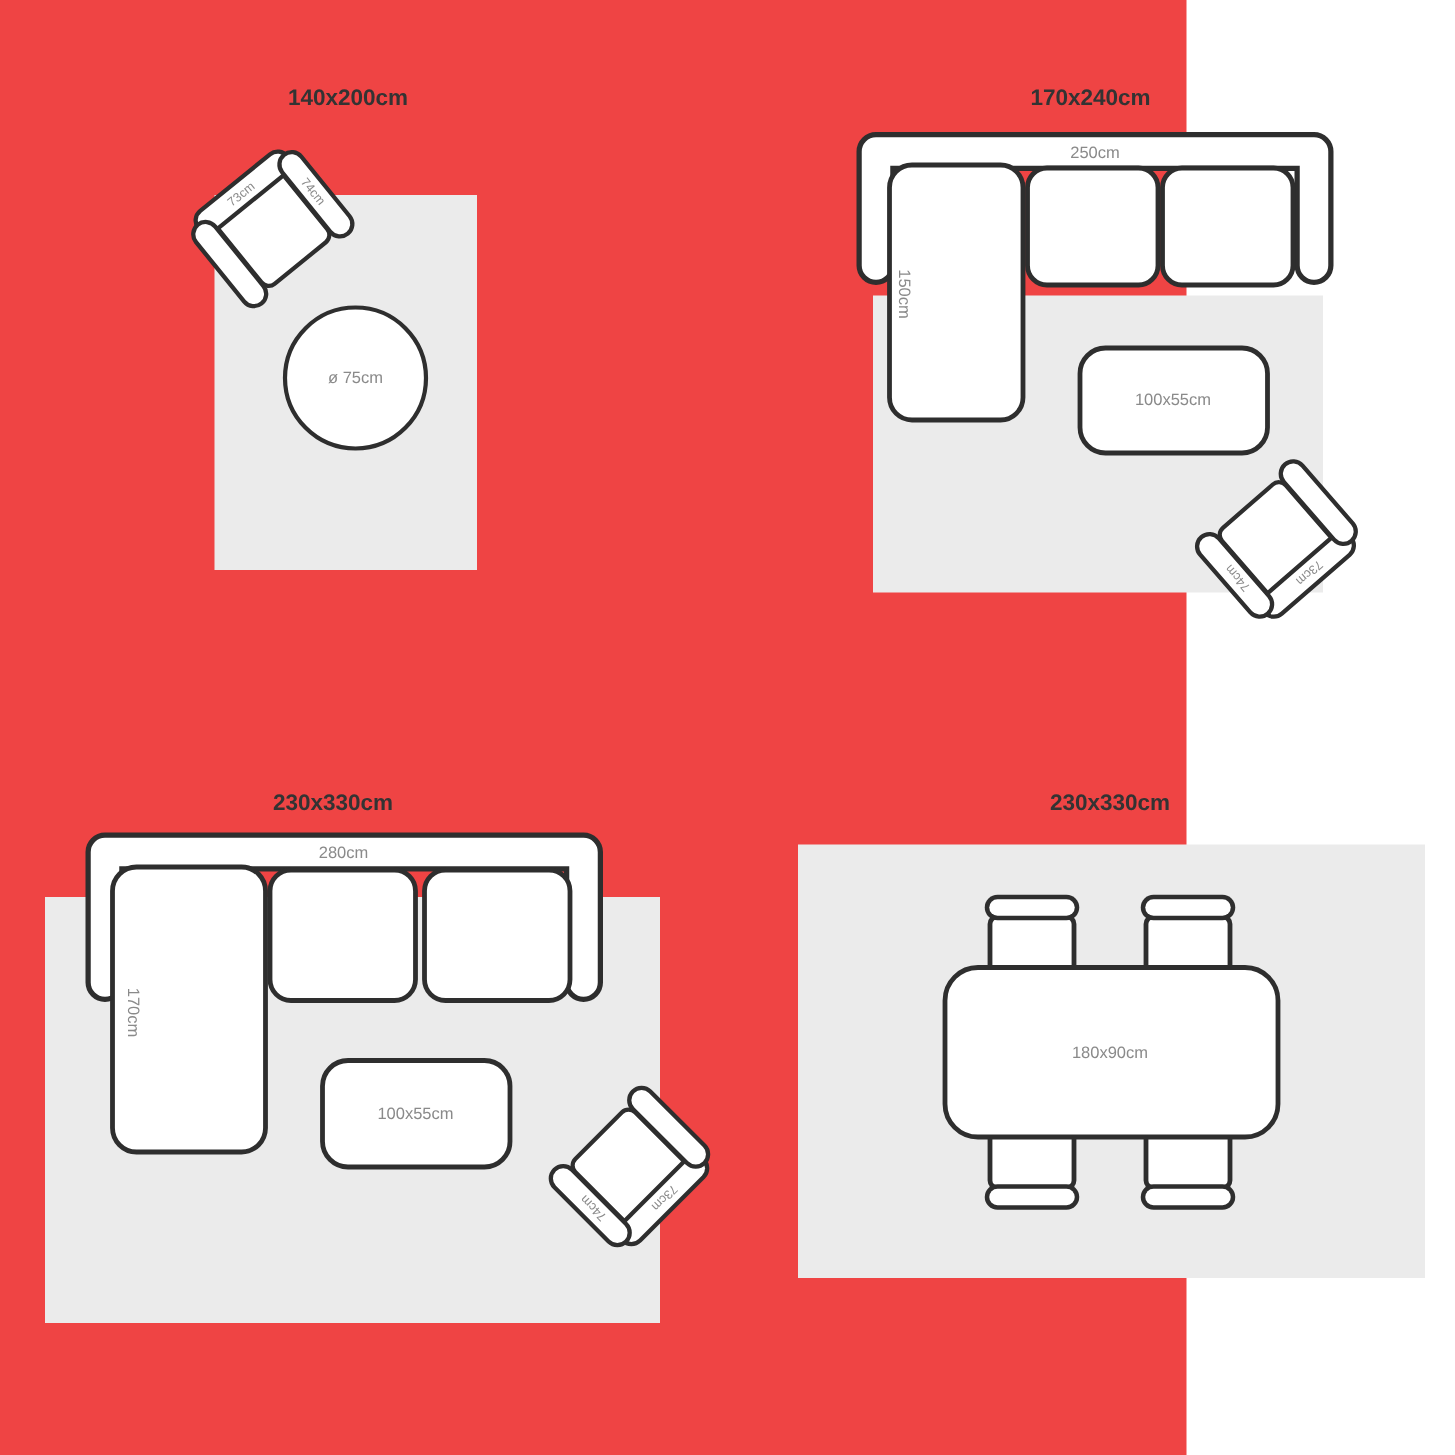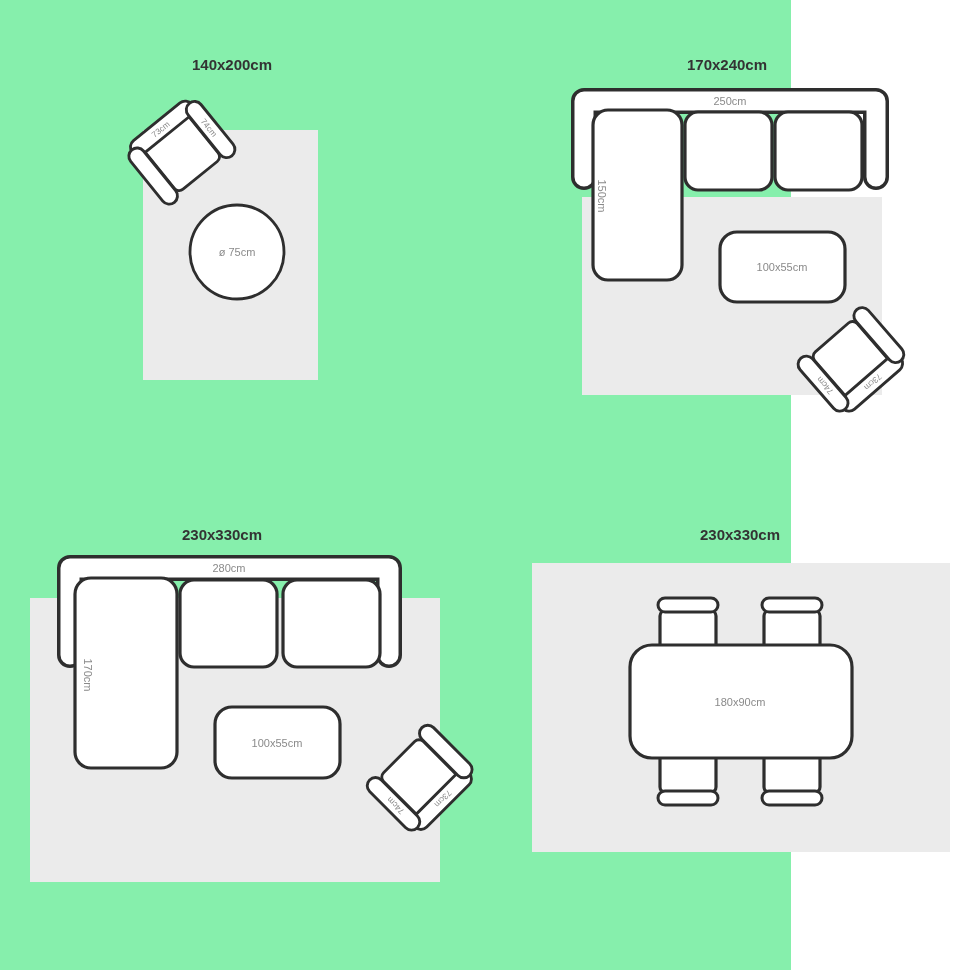--- a/index.html
+++ b/index.html
@@ -1,19 +1,19 @@
 <!DOCTYPE html>
 <html><head>
 <meta charset="utf-8">
 <style>
   html, body { margin: 0; padding: 0; background: #ffffff; }
   .canvas {
     position: relative;
     width: 791px; height: 970px;
-    background: #86efac;
+    background: #ef4444;
     display: grid;
     grid-template-columns: 485px 485px;
     grid-template-rows: 485px 485px;
     font-family: "Liberation Sans", sans-serif;
   }
   .quadrant { position: relative; width: 485px; height: 485px; }
   svg { display: block; }
 
   .rug        { fill: #ebebeb; }
   .fillstroke { fill: #ffffff; stroke: #2e2e2e; stroke-width: 3.2; }

